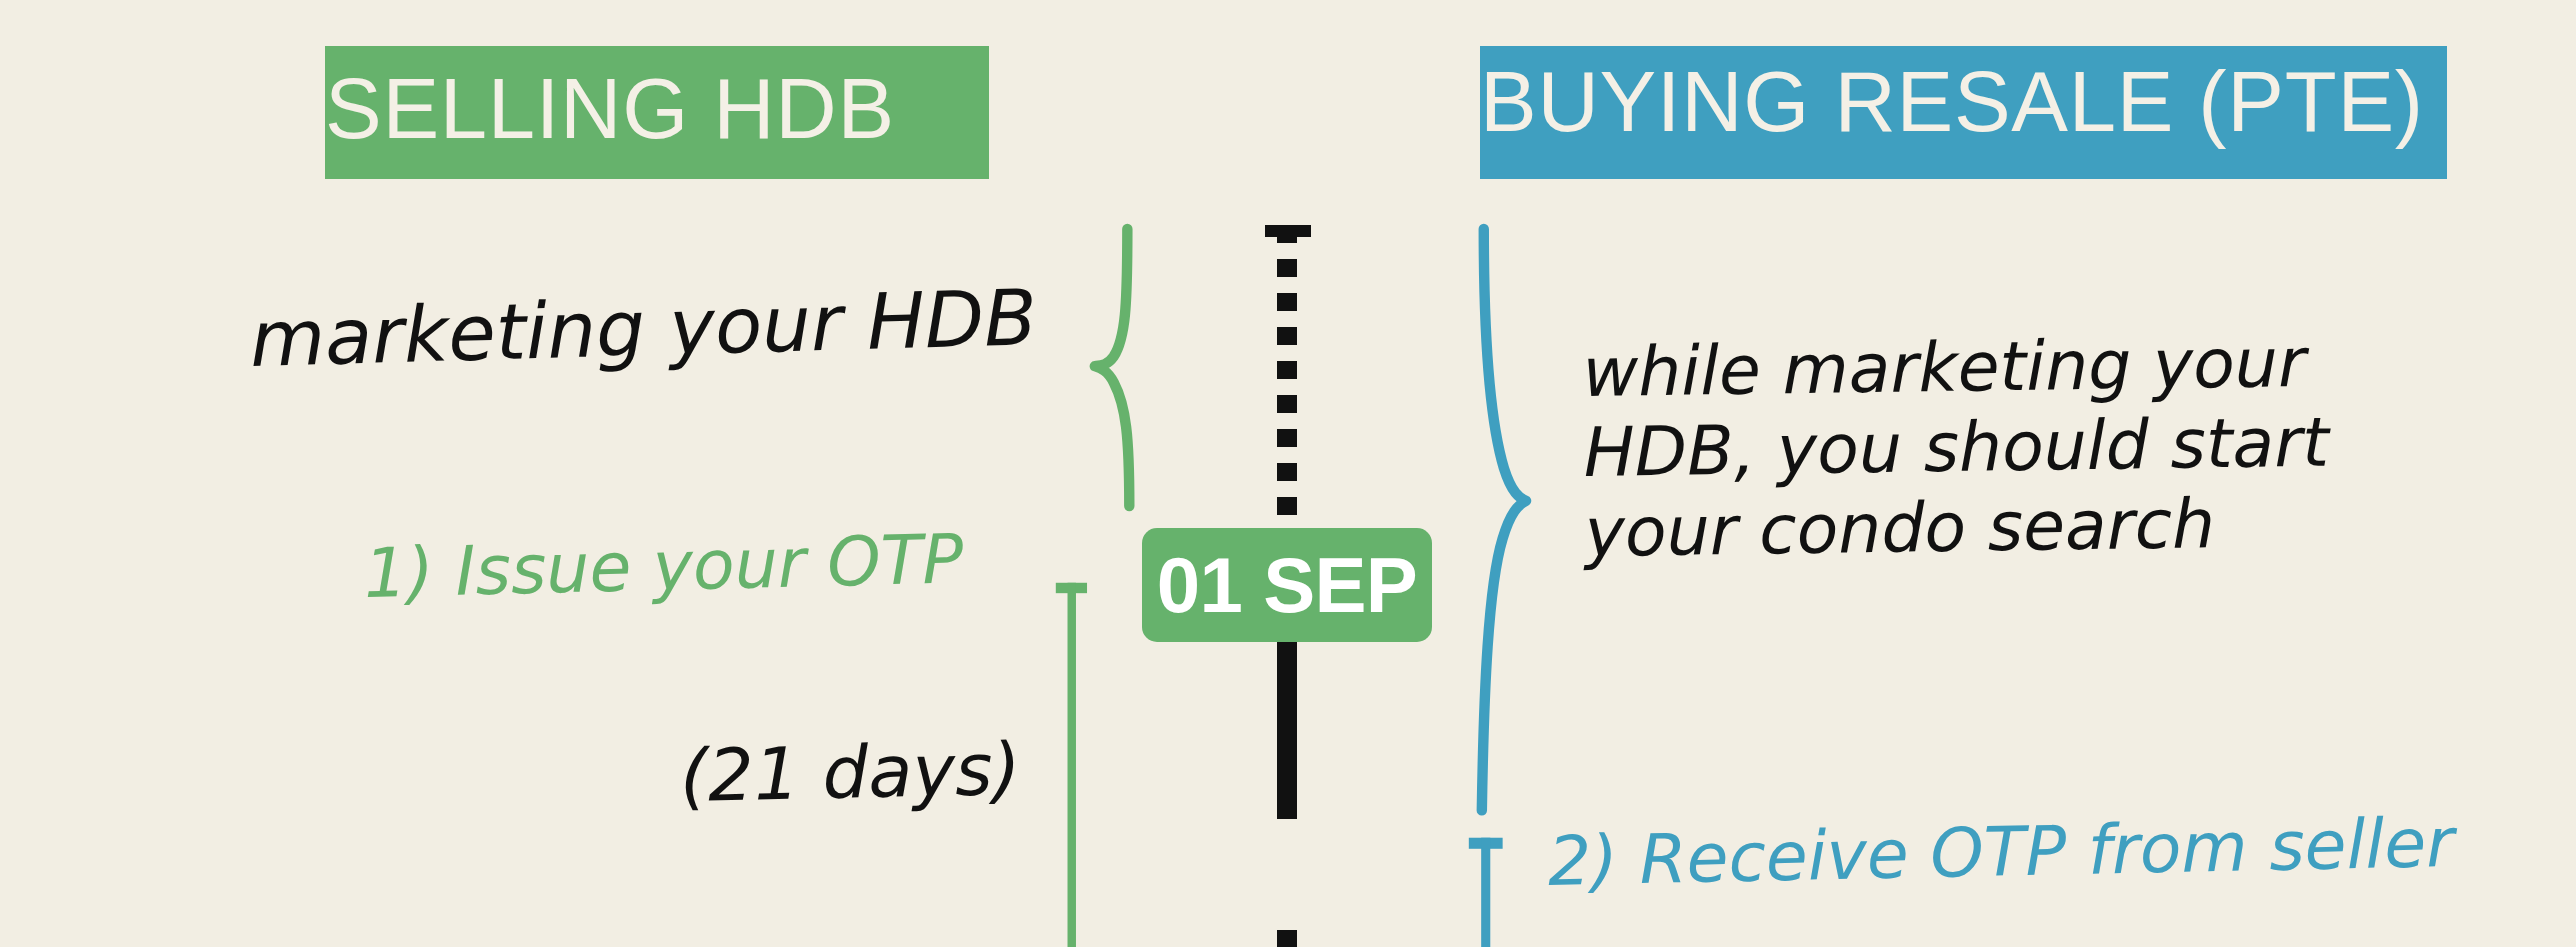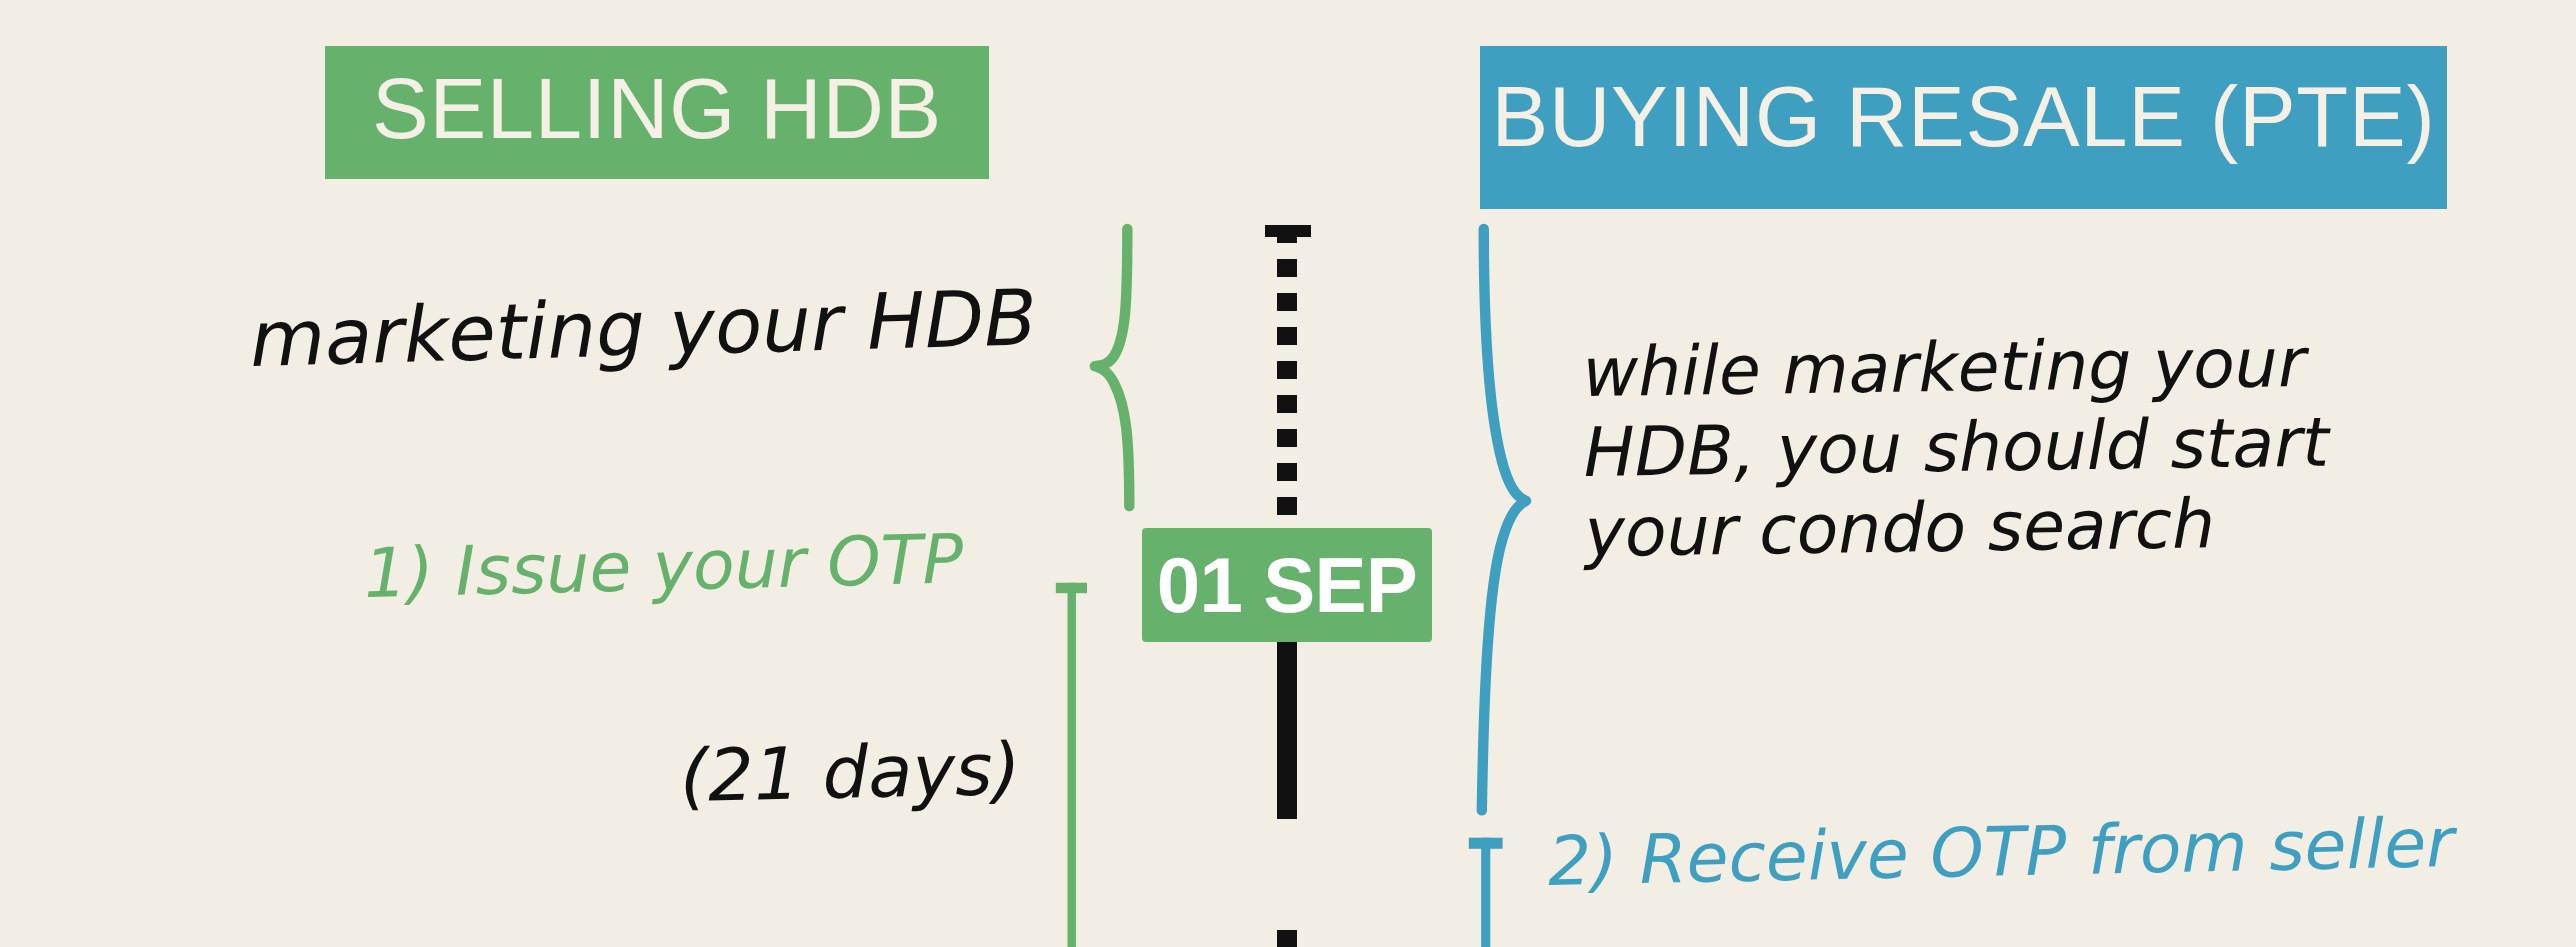--- a/index.html
+++ b/index.html
@@ -15,38 +15,37 @@
     background: #F2EEE3;
     overflow: hidden;
     font-family: "Liberation Sans", sans-serif;
   }
 
   
   .col-header {
     position: absolute;
     display: flex;
     align-items: center;
-    justify-content: center;
     color: #F4F0E6;
     font-family: "Liberation Sans", sans-serif;
     font-weight: 400;
     letter-spacing: 0.7px;
     white-space: nowrap;
     box-sizing: border-box;
   }
   #header-selling {
     left: 325px;  top: 46px;
     width: 664px; height: 133px;
     background: #66B26C;
     font-size: 85px;
     padding-bottom: 7.8px;
   }
   #header-buying {
     left: 1480px; top: 46px;
-    width: 967px; height: 163px;
+    width: 967px; height: 133px;
     background: #3F9FC0;
     font-size: 85px;
     padding-bottom: 21px;
   }
   #timeline-cap {
     position: absolute;
     left: 1265px;
     top: 225px;
     width: 46px;
     height: 11.7px;
@@ -71,21 +70,21 @@
   }
   #axis-solid-mid  { top: 641px; height: 178px; }
   #axis-solid-low  { top: 930px; height: 17px; }
 
   
   .date-badge {
     position: absolute;
     display: flex;
     align-items: center;
     justify-content: center;
-    border-radius: 4px;
+    border-radius: 15px;
     color: #FFFFFF;
     font-family: "Liberation Sans", sans-serif;
     font-weight: bold;
     font-size: 78px;
     letter-spacing: -0.7px;
     white-space: nowrap;
   }
   #badge-01sep {
     left: 1142px; top: 528px;
     width: 290px; height: 114px;

